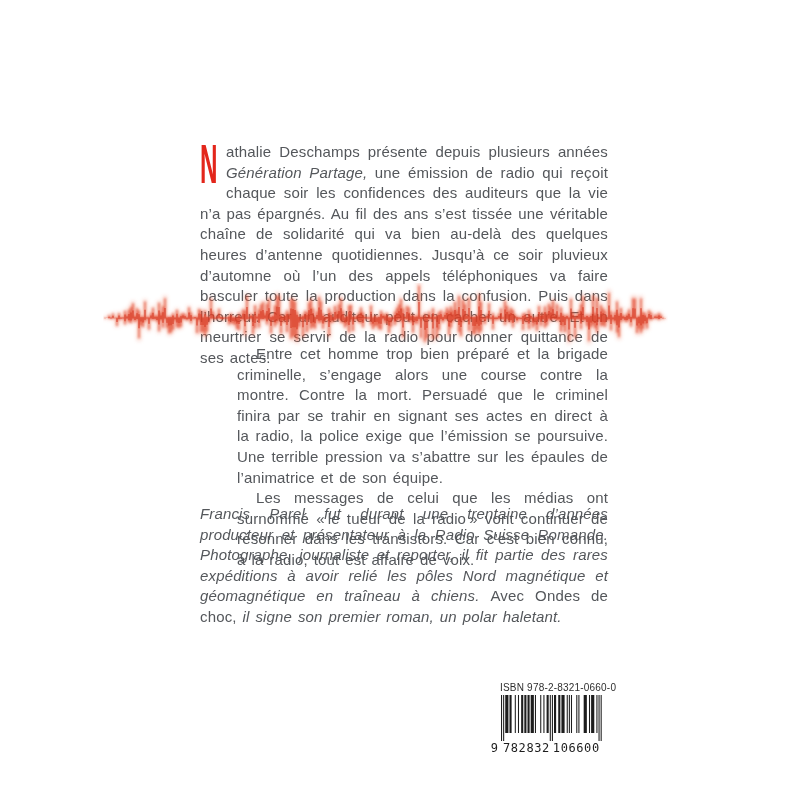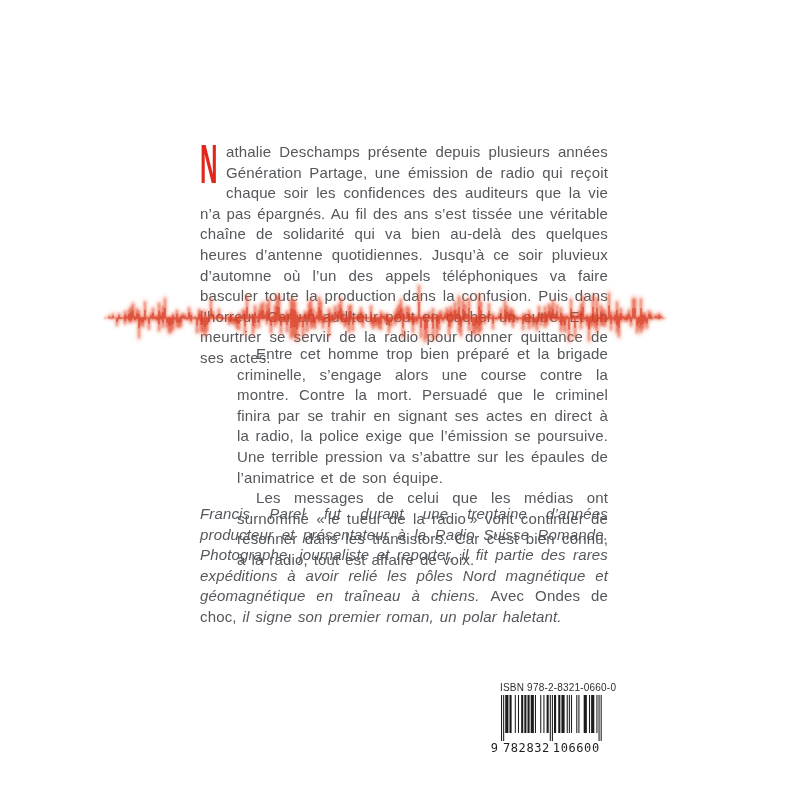--- a/index.html
+++ b/index.html
@@ -9,21 +9,21 @@
   }
   .textcol{position:absolute;left:200px;width:408px;}
   .para{
     margin:0;text-align:justify;font-size:15px;line-height:20.6px;
     letter-spacing:0.15px;word-spacing:1.6px;
   }
   .syn1{top:142px;}
   .syn2{top:344px;}
   .bio{top:504px;font-style:italic;}
   .indent{text-indent:19px;margin-left:37px;}
-  .seg-i{}
+  .seg-i{font-style:italic;}
   .seg-r{font-style:normal;}
   .dropcap{
     float:left;width:22px;height:41px;margin:2px 4px 0 0;overflow:visible;
   }
   .dropcap b{
     display:inline-block;font-weight:700;font-style:normal;
     font-size:55px;line-height:41px;color:#e3261b;
     transform:scaleX(0.44);transform-origin:0 0;white-space:pre;
   }
   .waveform{position:absolute;left:103px;top:283px;width:565px;height:70px;}

